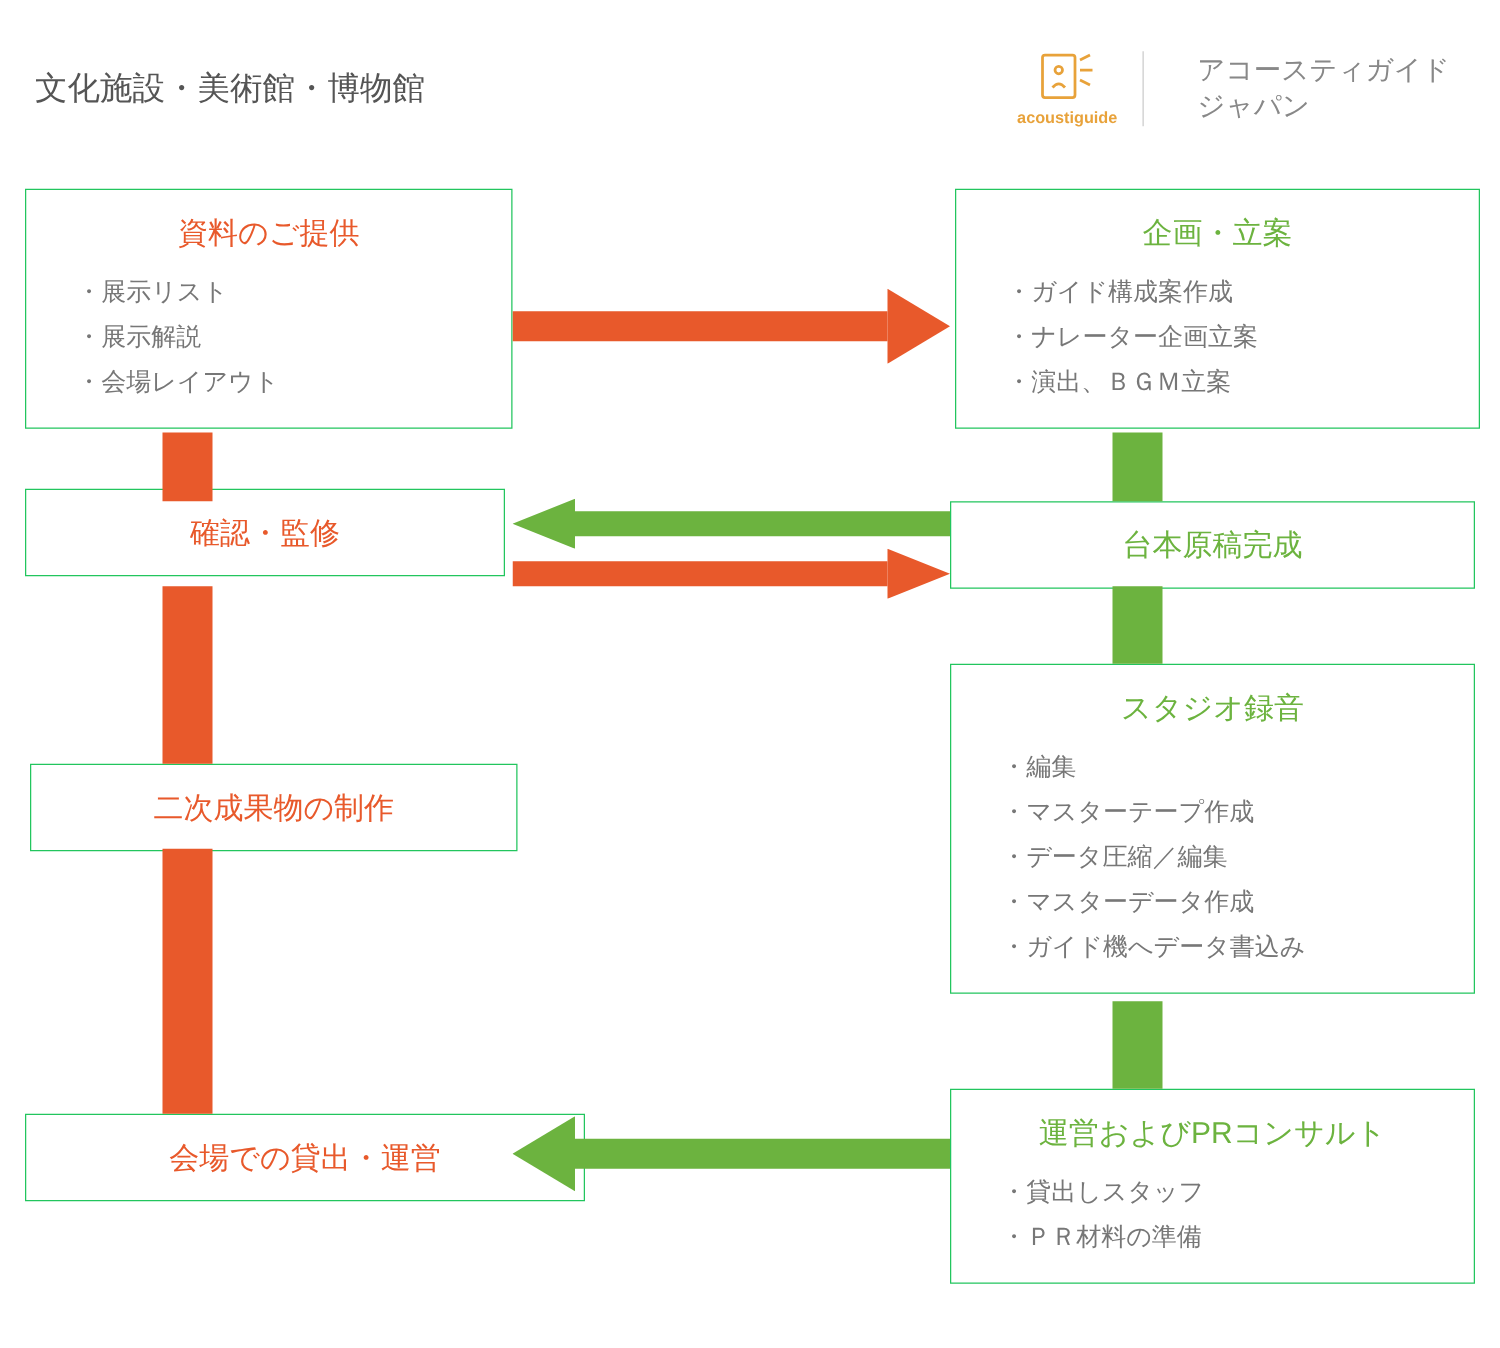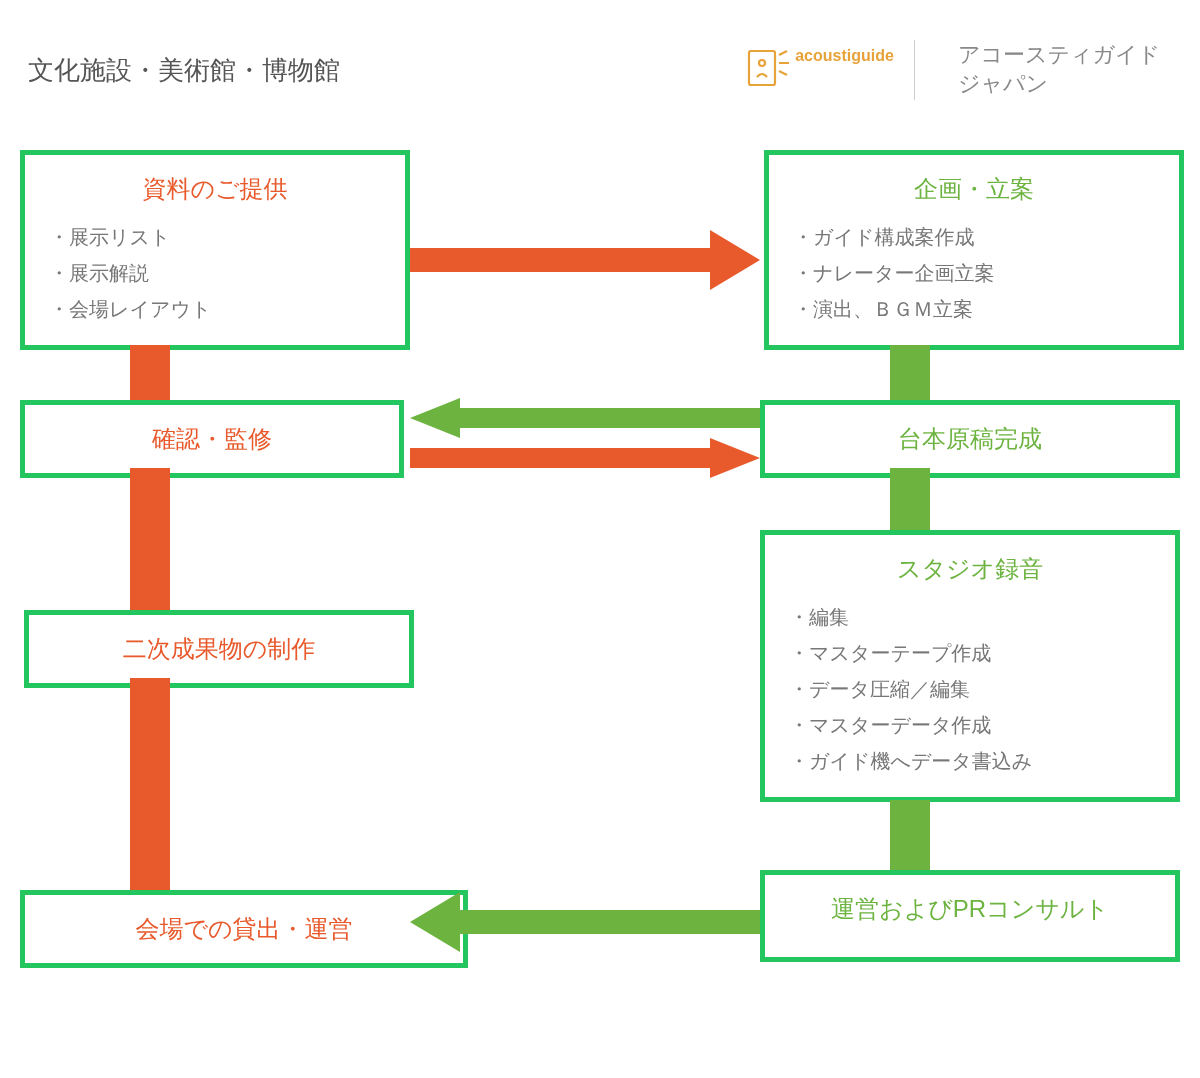--- a/index.html
+++ b/index.html
@@ -21,22 +21,23 @@
     font-size: 26px;
     color: #555;
   }
   .header-right {
     display: flex;
     align-items: center;
     gap: 20px;
   }
   .logo-mark {
     display: flex;
-    align-items: flex-start;
-    font-size: 16px;
+    flex-direction: column;
+    align-items: center;
+    font-size: 13px;
     color: #e8a23a;
     font-weight: 600;
   }
   .logo-mark svg { margin-bottom: 2px; }
   .divider {
     width: 1px;
     height: 60px;
     background: #ccc;
   }
   .logo-text {
@@ -45,22 +46,22 @@
     line-height: 1.3;
     margin-left: 23px;
   }
   .diagram {
     position: relative;
     margin-top: 30px;
   }
   .box {
     position: absolute;
     background: #fff;
-    border: 5px solid #22c55e;
-    padding: 18px 24px;
+    border: 1px solid #22c55e;
+    padding: 18px 40px;
   }
   .box-title {
     font-size: 24px;
     text-align: center;
     margin-bottom: 14px;
     font-weight: 500;
   }
   .box-title.solo { margin-bottom: 0; }
   .orange { color: #e8592b; }
   .green  { color: #6cb33f; }
@@ -110,21 +111,21 @@
 
   <div class="box" style="left:20px; top:0; width:390px;">
     <div class="box-title orange">資料のご提供</div>
     <ul>
       <li>展示リスト</li>
       <li>展示解説</li>
       <li>会場レイアウト</li>
     </ul>
   </div>
 
-  <div class="box" style="left:20px; top:250px; width:384px;">
+  <div class="box" style="left:20px; top:240px; width:384px;">
     <div class="box-title orange solo">確認・監修</div>
   </div>
 
   <div class="box" style="left:24px; top:460px; width:390px;">
     <div class="box-title orange solo">二次成果物の制作</div>
   </div>
 
   <div class="box" style="left:20px; top:740px; width:448px;">
     <div class="box-title orange solo">会場での貸出・運営</div>
   </div>
@@ -148,20 +149,24 @@
       <li>編集</li>
       <li>マスターテープ作成</li>
       <li>データ圧縮／編集</li>
       <li>マスターデータ作成</li>
       <li>ガイド機へデータ書込み</li>
     </ul>
   </div>
 
   <div class="box" style="left:760px; top:720px; width:420px;">
     <div class="box-title green">運営およびPRコンサルト</div>
+    <ul>
+      <li>貸出しスタッフ</li>
+      <li>ＰＲ材料の準備</li>
+    </ul>
   </div>
 
   <div class="vbar orange-bg" style="left:130px; top:195px; height:55px;"></div>
   <div class="vbar orange-bg" style="left:130px; top:318px; height:142px;"></div>
   <div class="vbar orange-bg" style="left:130px; top:528px; height:212px;"></div>
 
   <div class="vbar green-bg" style="left:890px; top:195px; height:55px;"></div>
   <div class="vbar green-bg" style="left:890px; top:318px; height:62px;"></div>
   <div class="vbar green-bg" style="left:890px; top:650px; height:70px;"></div>
 

